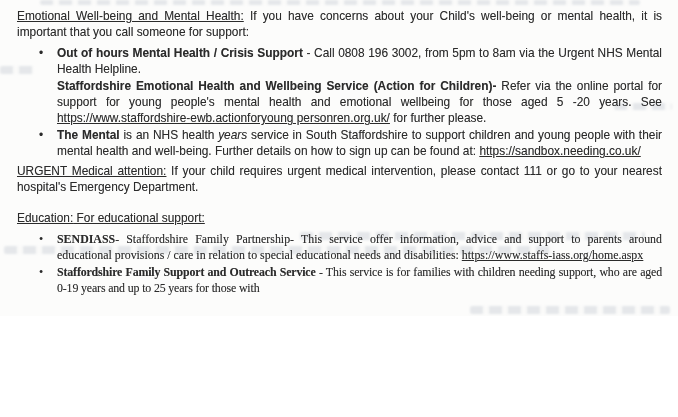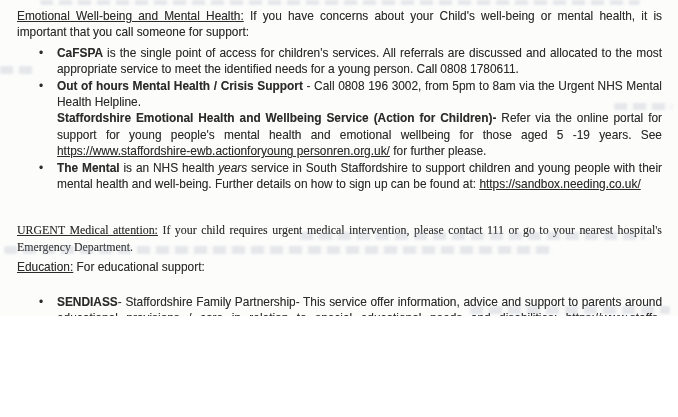--- a/index.html
+++ b/index.html
@@ -36,23 +36,23 @@
   ul.bullets li {
     position: relative;
     padding-left: 40px;
   }
   ul.bullets li::before {
     content: "\2022";
     position: absolute;
     left: 22px;
     top: 0;
   }
-  .gap-large { margin-top: 30px; font-family: Liberation Serif, serif; }
-  .gap-med   { margin-top: 4px; }
-  ul.bullets.tight-top { margin-top: 18px; }
+  .gap-large { margin-top: 3px; }
+  .gap-med   { margin-top: 15px; text-decoration: underline; }
+  ul.bullets.tight-top { margin-top: 4px; font-family: Liberation Serif, serif; }
   .tight { letter-spacing: -0.15px; }
 
   
   .artifact {
     position: absolute;
     pointer-events: none;
     filter: blur(1.3px);
     opacity: 0.5;
     background: repeating-linear-gradient(90deg,
       rgba(170,178,190,0.55) 0px, rgba(170,178,190,0.55) 13px,
@@ -80,32 +80,32 @@
   <div class="artifact a4"></div>
   <div class="artifact a5"></div>
   <div class="artifact a6"></div>
   <div class="artifact a7"></div>
   <div class="artifact a8"></div>
   <div class="artifact a9"></div>
 
   <p class="para"><span class="u">Emotional Well-being and Mental Health:</span><span> If you have concerns about your Child's well-being or mental health, it is important that you call someone for support:</span></p>
 
   <ul class="bullets">
-    <li><span class="b">CaFSPA</span><span> is the single point of access for children's services. All referrals are discussed and allocated to the most appropriate service to meet the identified needs for a young person. Call 0808 1780611.</span></li>
 
     <li>
       <div><span class="b">Out of hours Mental Health / Crisis Support</span><span> - Call 0808 196 3002, from 5pm to 8am via the Urgent NHS Mental Health Helpline.</span></div>
-      <div><span class="b">Staffordshire Emotional Health and Wellbeing Service (Action for Children)-</span><span> Refer via the online portal for support for young people's mental health and emotional wellbeing for those aged 5 -19 years. See </span><a class="link">https://www.staffordshire-ewb.actionforyoung personren.org.uk/</a><span> for further please.</span></div>
+      <div><span class="b">Staffordshire Emotional Health and Wellbeing Service (Action for Children)-</span><span> Refer via the online portal for support for young people's mental health and emotional wellbeing for those aged 5 -20 years. See </span><a class="link">https://www.staffordshire-ewb.actionforyoung personren.org.uk/</a><span> for further please.</span></div>
     </li>
 
     <li><span class="b">The Mental</span><span> is an NHS health </span><span class="i">years</span><span> service in South Staffordshire to support children and young people with their mental health and well-being. Further details on how to sign up can be found at: </span><a class="link">https://sandbox.needing.co.uk/</a></li>
   </ul>
 
   <p class="para gap-large"><span class="u">URGENT Medical attention:</span><span> If your child requires urgent medical intervention, please contact 111 or go to your nearest hospital's Emergency Department.</span></p>
 
   <p class="para gap-med"><span class="u">Education:</span><span> For educational support:</span></p>
 
   <ul class="bullets tight-top">
     <li><span class="b">SENDIASS</span><span>- Staffordshire Family Partnership- This service offer information, advice and support to parents around educational provisions / care in relation to special educational needs and disabilities: </span><a class="link">https://www.staffs-iass.org/home.aspx</a></li>
 
+    <li class="tight"><span class="b">Staffordshire Family Support and Outreach Service</span><span> - This service is for families with children needing support, who are aged 0-19 years and up to 25 years for those with</span></li>
   </ul>
 
 </div>
 
 </body></html>

